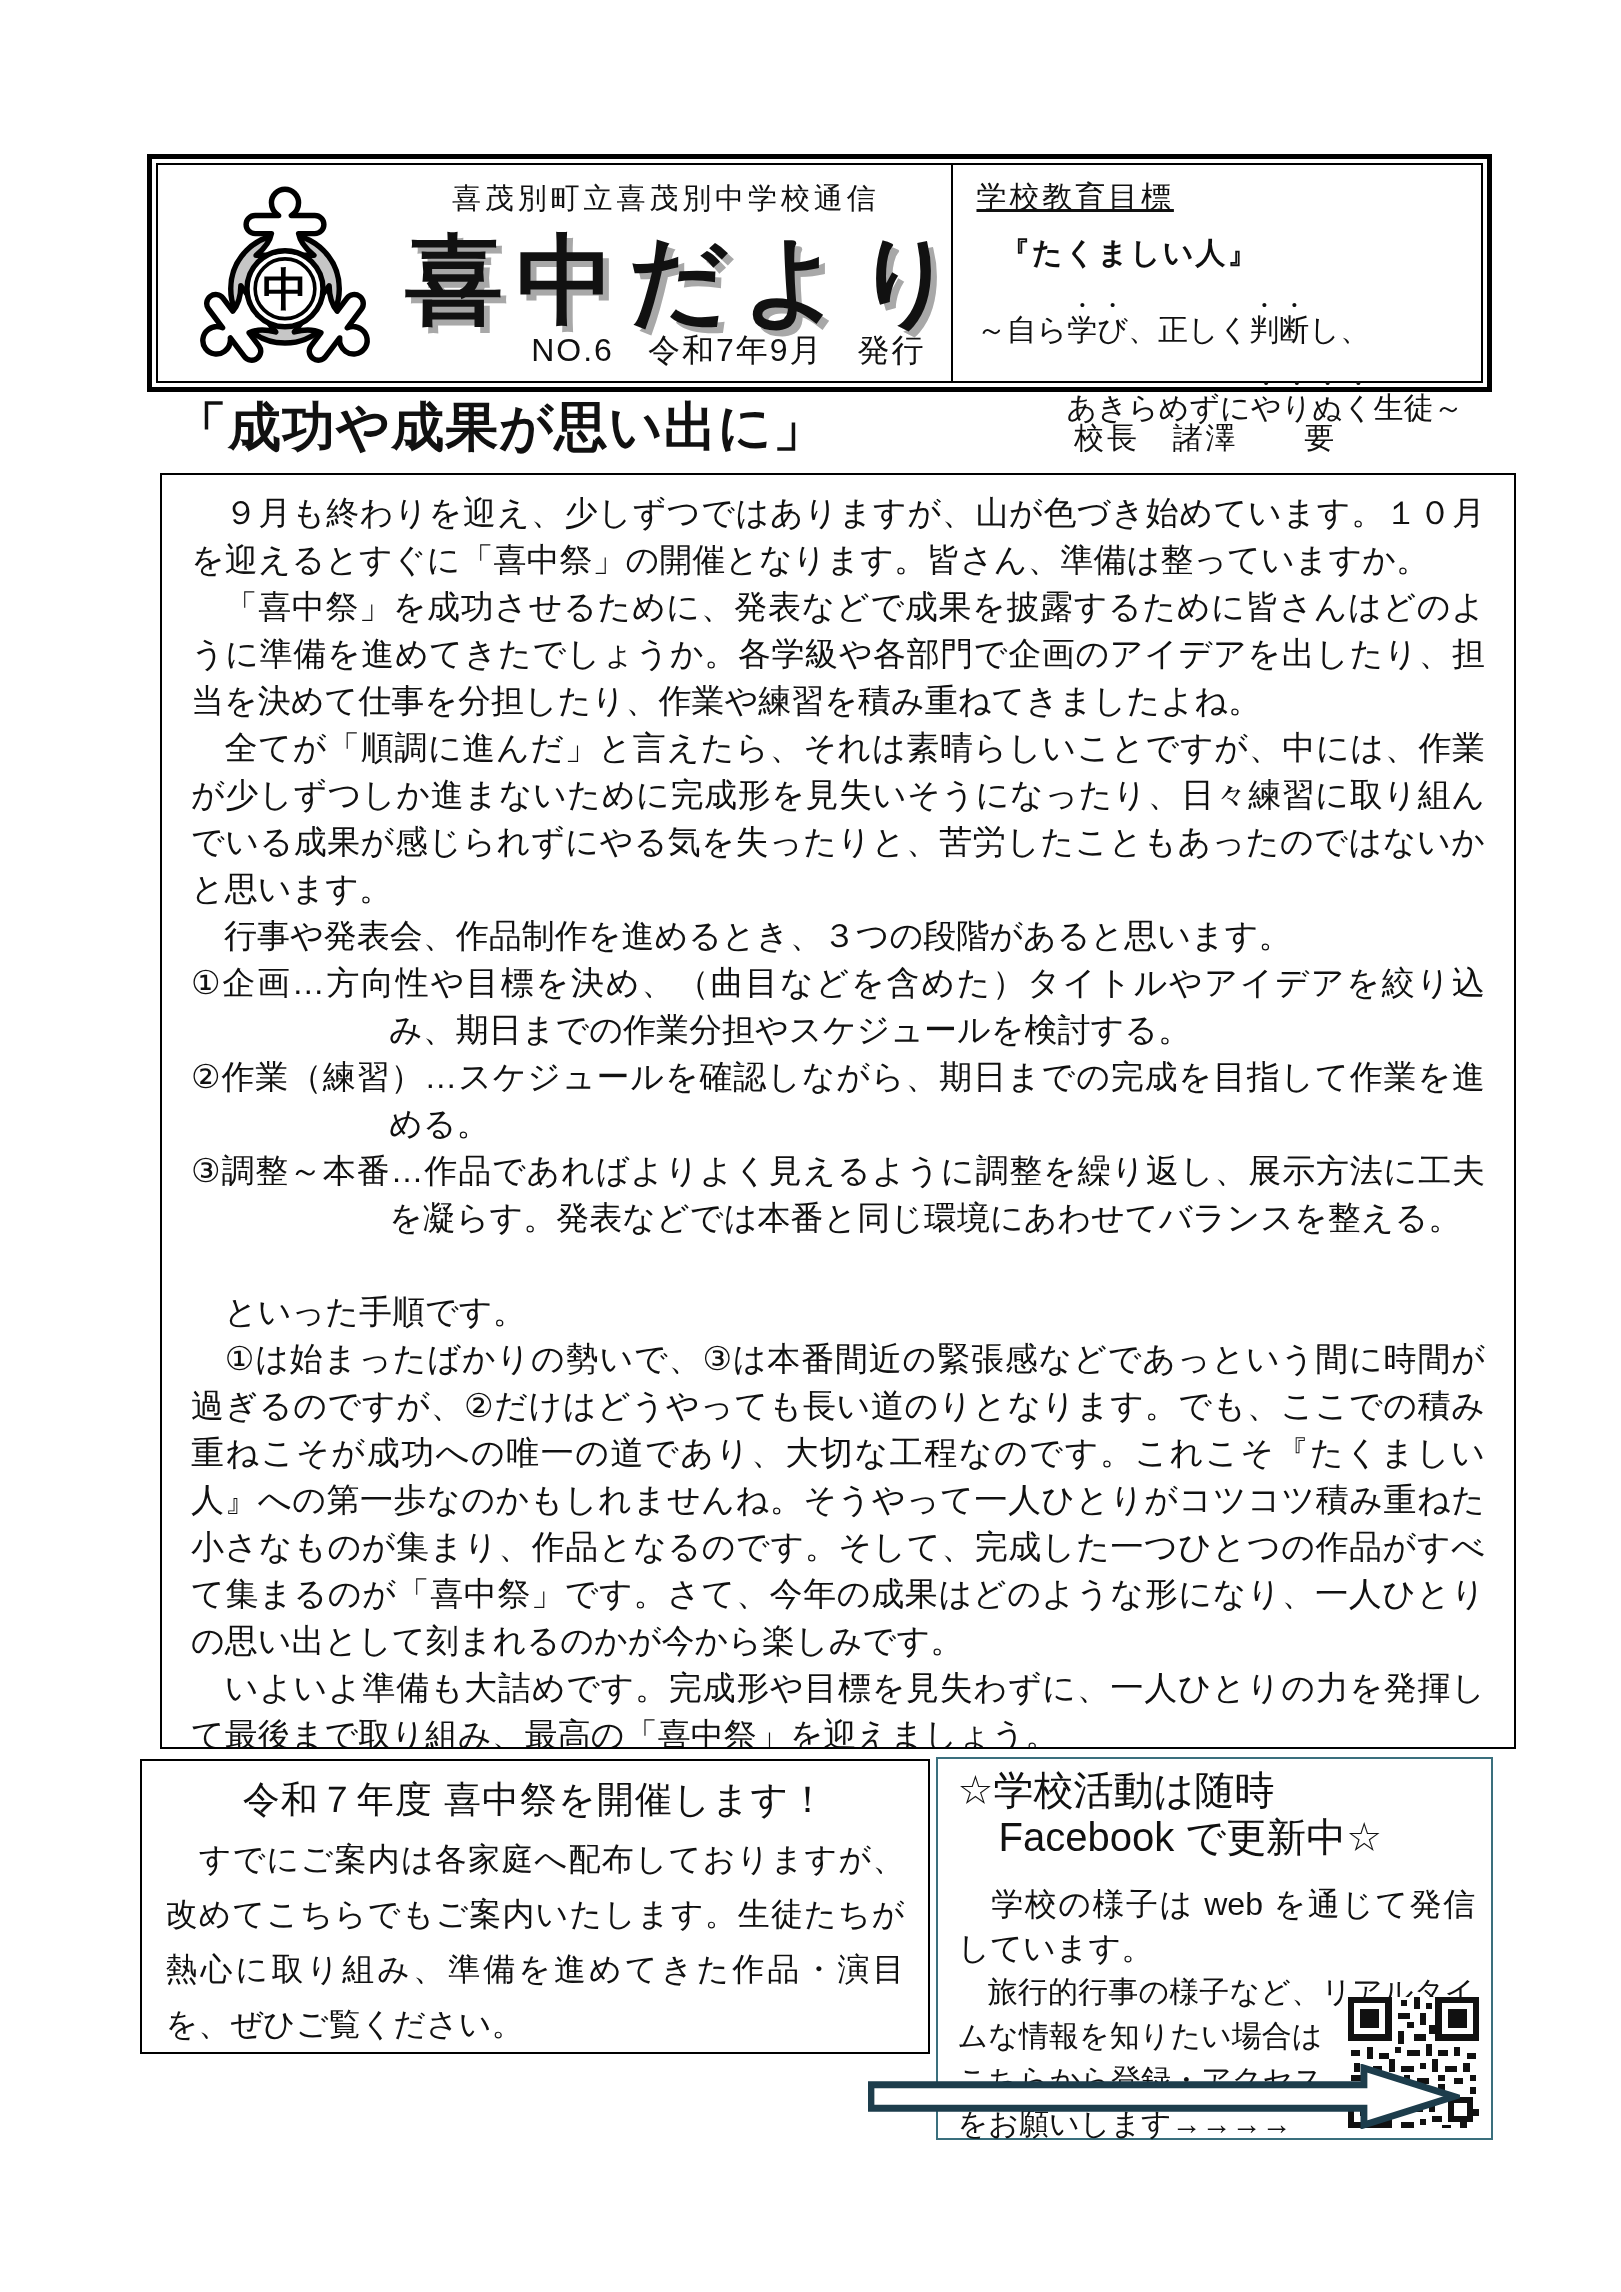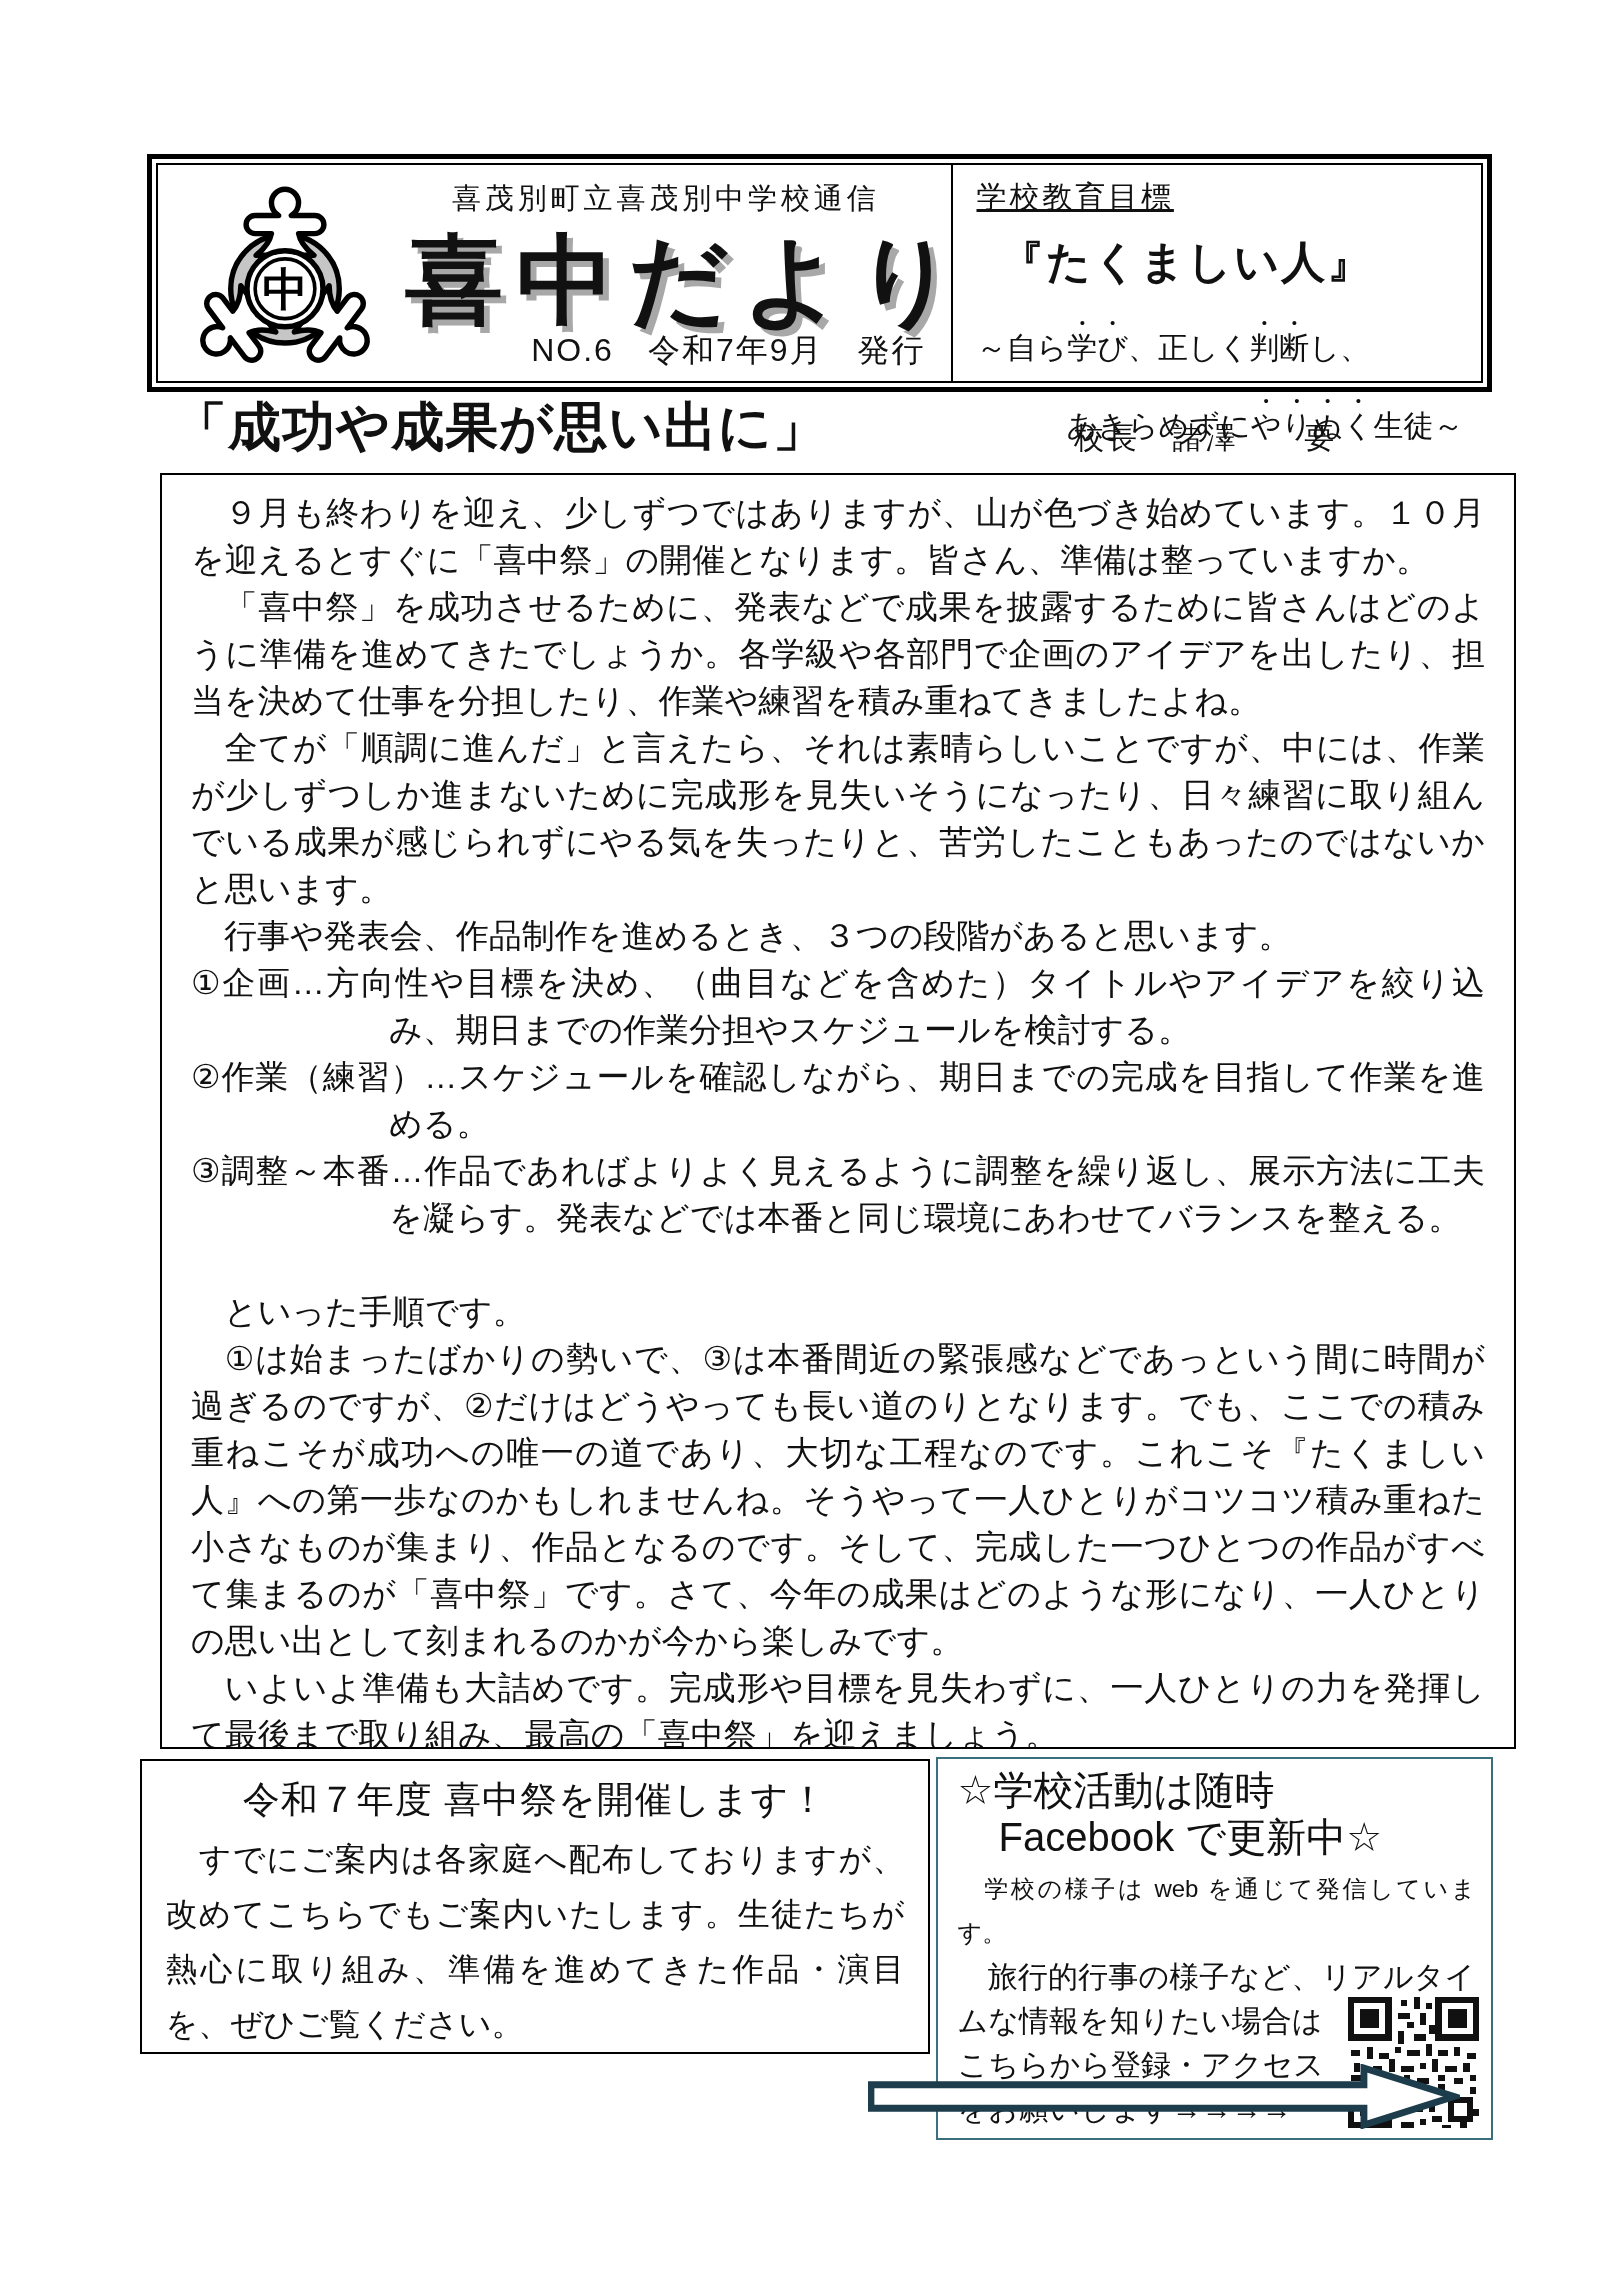--- a/index.html
+++ b/index.html
@@ -24,21 +24,21 @@
   .header-right{flex:1;position:relative;padding:11.8px 17.6px 7.8px 23.5px;box-sizing:border-box;}
   .logo{position:absolute;left:25.5px;top:7.8px;}
   .nl-subtitle{position:absolute;left:294px;top:13.7px;font-size:29px;letter-spacing:3.9px;white-space:nowrap;}
   .nl-title{
     position:absolute;left:247px;top:51px;font-size:98px;font-weight:bold;
     letter-spacing:13.7px;white-space:nowrap;
     text-shadow:5.9px 5.9px 0 #a8a8a8;
   }
   .nl-issue{position:absolute;right:25.5px;bottom:7.8px;font-size:32px;letter-spacing:2px;white-space:nowrap;}
   .goal-label{font-size:30px;letter-spacing:2.9px;text-decoration:underline;}
-  .goal-title{font-size:44px;font-weight:bold;letter-spacing:2px;margin:15.7px 0 0 23.5px;white-space:nowrap;}
+  .goal-title{font-size:30px;font-weight:bold;letter-spacing:2px;margin:15.7px 0 0 23.5px;white-space:nowrap;}
   .goal-line1{font-size:30px;margin-top:21.6px;white-space:nowrap;}
   .goal-line2{font-size:30px;margin-top:23.5px;padding-left:90px;white-space:nowrap;}
   .emph{
     -webkit-text-emphasis:filled dot;-webkit-text-emphasis-position:over right;
     text-emphasis:filled dot;text-emphasis-position:over right;
   }
   
   .article-title{position:absolute;left:174px;top:392px;font-size:53px;font-weight:bold;letter-spacing:1px;white-space:nowrap;}
   .article-author{position:absolute;left:1074px;top:418px;font-size:30px;letter-spacing:2.9px;white-space:nowrap;}
   
@@ -62,21 +62,21 @@
   .event-when{line-height:49px;margin-top:15.7px;white-space:nowrap;}
   .event-where{line-height:49px;white-space:nowrap;}
   
   .fb-box{
     position:absolute;left:936px;top:1757px;width:557px;height:383px;
     border:2.9px solid #3a6f7d;box-sizing:border-box;
     padding:7.8px 15.7px 7.8px 19.6px;position:absolute;
   }
   .fb-title1{font-size:40px;line-height:47px;white-space:nowrap;}
   .fb-title2{font-size:40px;line-height:47px;padding-left:41px;white-space:nowrap;}
-  .fb-body1{font-size:24px;line-height:44px;margin-top:6px;text-align:justify;}
+  .fb-body1{font-size:32px;line-height:44px;margin-top:21px;text-align:justify;}
   .fb-body2a{font-size:30px;line-height:44px;text-align:justify;}
   .fb-body2b{font-size:30px;line-height:44px;white-space:nowrap;}
   .fb-body2c{font-size:30px;line-height:44px;white-space:nowrap;}
   .qr{position:absolute;right:11.8px;bottom:9.8px;}
   
   .long-arrow{position:absolute;left:868px;top:2064px;z-index:5;}
 </style>
 </head>
 <body>
 

